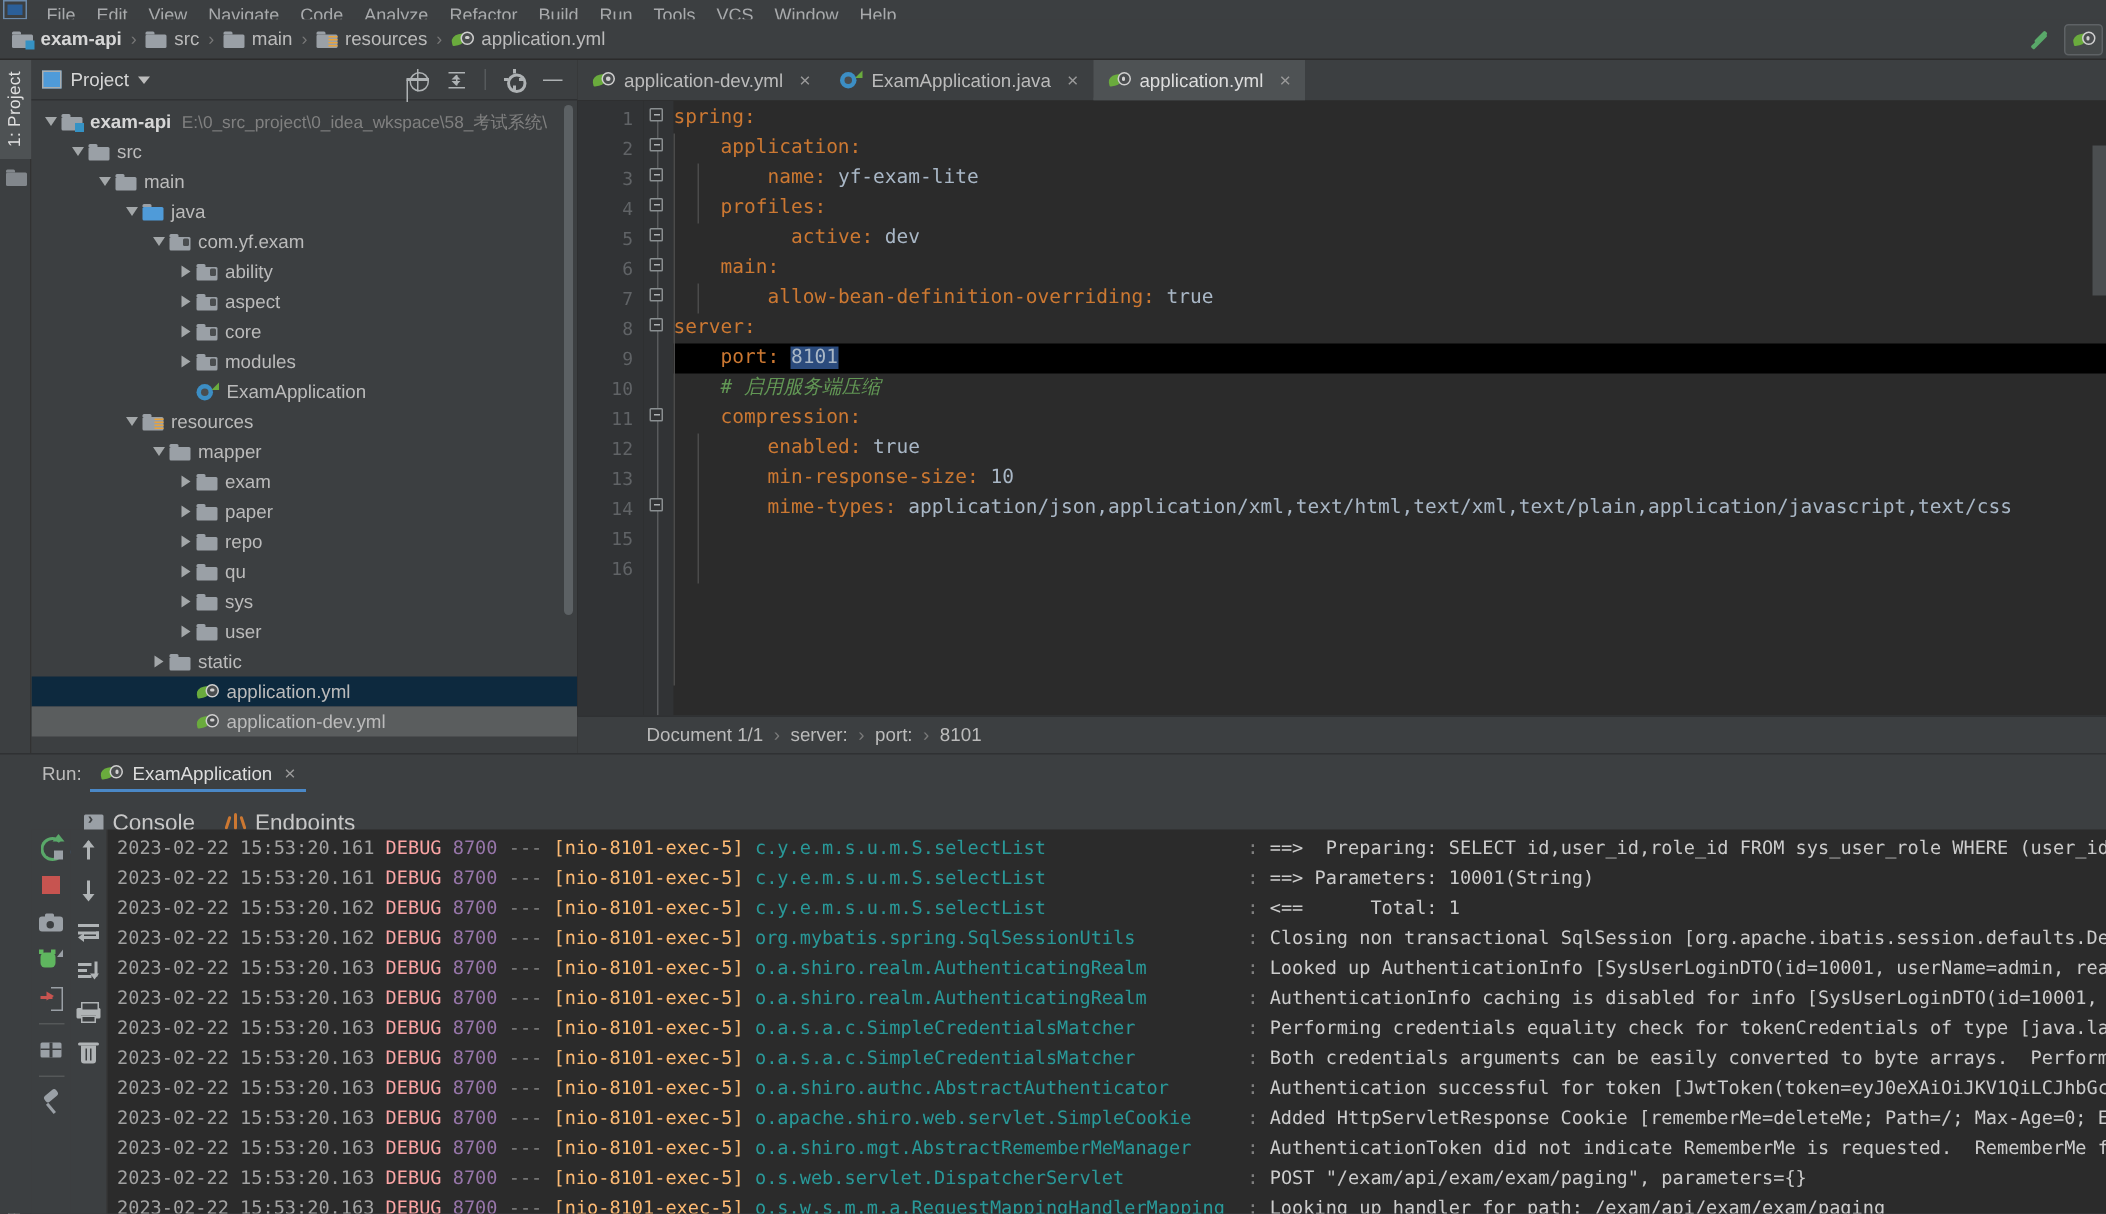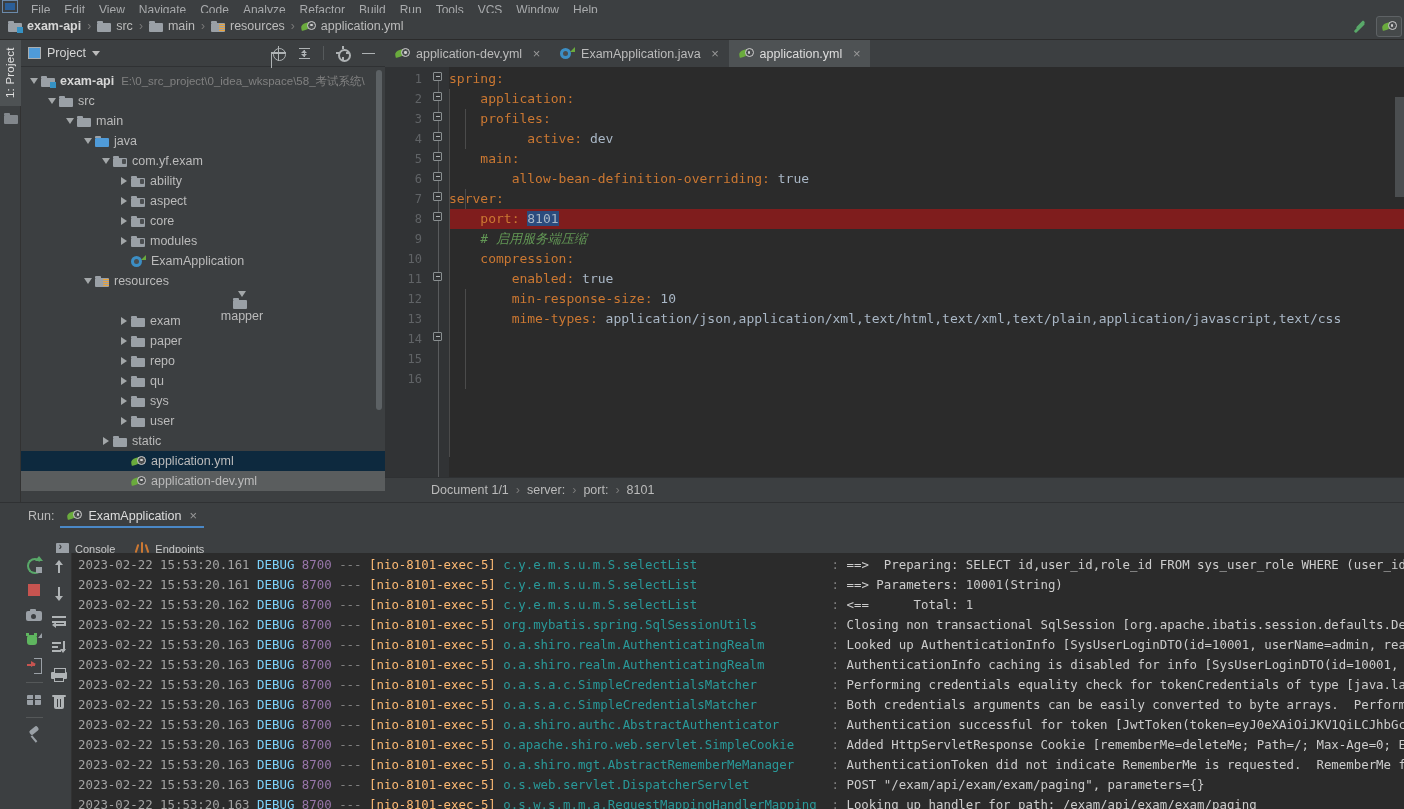--- a/index.html
+++ b/index.html
@@ -287,21 +287,21 @@
     background:#b0b4b6;
   }
   .foldline {
     position:absolute; left:8.5px; width:1px; background:#595b5d;
   }
   .code {
     position:absolute; left:64px; top:0; width:955px; height:410px;
     padding-top:2px; font-family:"DejaVu Sans Mono", monospace; font-size:13px;
   }
   .cl { height:20px; line-height:20px; white-space:pre; color:#a9b7c6; }
-  .cl.hl { background:#7f1d1d; }
+  .cl.hl { background:#000000; }
   .k { color:#cc7832; }
   .v { color:#a9b7c6; }
   .cmt { color:#629755; font-style:italic; }
   .selnum { background:#2b4b7d; color:#a9b7c6; }
   .indentguide {
     position:absolute; width:1px; background:#4b4b4b;
   }
 
   .editorstatus {
     position:absolute; top:437px; left:0; width:1019px; height:25px;
@@ -336,21 +336,21 @@
     background:#4a88c7;
   }
   .runtab .x { color:#9a9a9a; font-size:13px; margin-left:2px; }
 
   .runsub {
     position:absolute; top:25px; left:47px; width:1357px; height:25px;
     display:flex; align-items:center; gap:2px;
   }
   .subtab {
     display:flex; align-items:center; gap:6px; height:40px; padding:0 9px;
-    position:relative; font-size:11px; color:#c8c8c8;margin-top:16px;
+    position:relative; font-size:15px; color:#c8c8c8;margin-top:16px;
   }
   .subtab.active::after{
     content:""; position:absolute; left:0; bottom:0; width:100%; height:2px;
     background:#4a88c7;
   }
   .consoleico {
     width:13px;height:11px;background:#9aa0a6;position:relative;border-radius:1px;
   }
   .consoleico::after{
     content:"›"; position:absolute; left:2.5px; top:-3px; color:#3c3f41;
@@ -528,21 +528,21 @@
   
   .console {
     position:absolute; left:72px; top:50px; width:1332px; height:257px;
     background:#2b2b2b; overflow:hidden; padding-top:2px;
   }
   .logline {
     height:20px; line-height:20px; white-space:pre; font-family:"DejaVu Sans Mono", monospace;
     font-size:12.4px; padding-left:6px;
   }
   .lg-ts { color:#a3a3a3; }
-  .lg-lvl { color:#7dd3fc; }
+  .lg-lvl { color:#fca5a5; }
   .lg-pid { color:#9876aa; }
   .lg-dash { color:#808080; }
   .lg-thr { color:#fdba74; }
   .lg-cls { color:#299999; }
   .lg-msg { color:#cccccc; }
 
   
   .jrebel-ico {
     position:absolute; left:4px; bottom:4px; width:13px; height:13px;
   }
@@ -792,21 +792,21 @@
               <span class="lines">
                 <i></i>
                 <i></i>
                 <i></i>
                 <i></i>
               </span>
             </span>
           </span>
           <span class="lbl">resources</span>
         </div>
-        <div class="row" style="padding-left: 78px; flex-direction: column;">
+        <div class="row" style="padding-left: 78px;">
           <span class="tw">
             <span class="t-open"></span>
           </span>
           <span class="ic">
             <span class="folder"></span>
           </span>
           <span class="lbl">mapper</span>
         </div>
         <div class="row" style="padding-left: 96px;">
           <span class="tw">
@@ -961,20 +961,21 @@
         <div class="foldmark" style="top:205px;"></div>
         <div class="foldmark" style="top:265px;"></div>
       </div>
       <div class="code" id="code">
         <div class="indentguide" style="left:0px; top:22px; height:368px;"></div>
         <div class="indentguide" style="left:16px; top:42px; height:40px;"></div>
         <div class="indentguide" style="left:16px; top:122px; height:20px;"></div>
         <div class="indentguide" style="left:16px; top:222px; height:100px;"></div>
       <div class="cl"><span class="k">spring</span><span class="k">:</span></div>
           <div class="cl">    <span class="k">application</span><span class="k">:</span></div>
+          <div class="cl">        <span class="k">name</span><span class="k">: </span><span class="v">yf-exam-lite</span></div>
           <div class="cl">    <span class="k">profiles</span><span class="k">:</span></div>
           <div class="cl">          <span class="k">active</span><span class="k">: </span><span class="v">dev</span></div>
           <div class="cl">    <span class="k">main</span><span class="k">:</span></div>
           <div class="cl">        <span class="k">allow-bean-definition-overriding</span><span class="k">: </span><span class="v">true</span></div>
           <div class="cl"><span class="k">server</span><span class="k">:</span></div>
           <div class="cl hl">    <span class="k">port</span><span class="k">: </span><span class="selnum">8101</span></div>
           <div class="cl">    <span class="cmt"># 启用服务端压缩</span></div>
           <div class="cl">    <span class="k">compression</span><span class="k">:</span></div>
           <div class="cl">        <span class="k">enabled</span><span class="k">: </span><span class="v">true</span></div>
           <div class="cl">        <span class="k">min-response-size</span><span class="k">: </span><span class="v">10</span></div>

